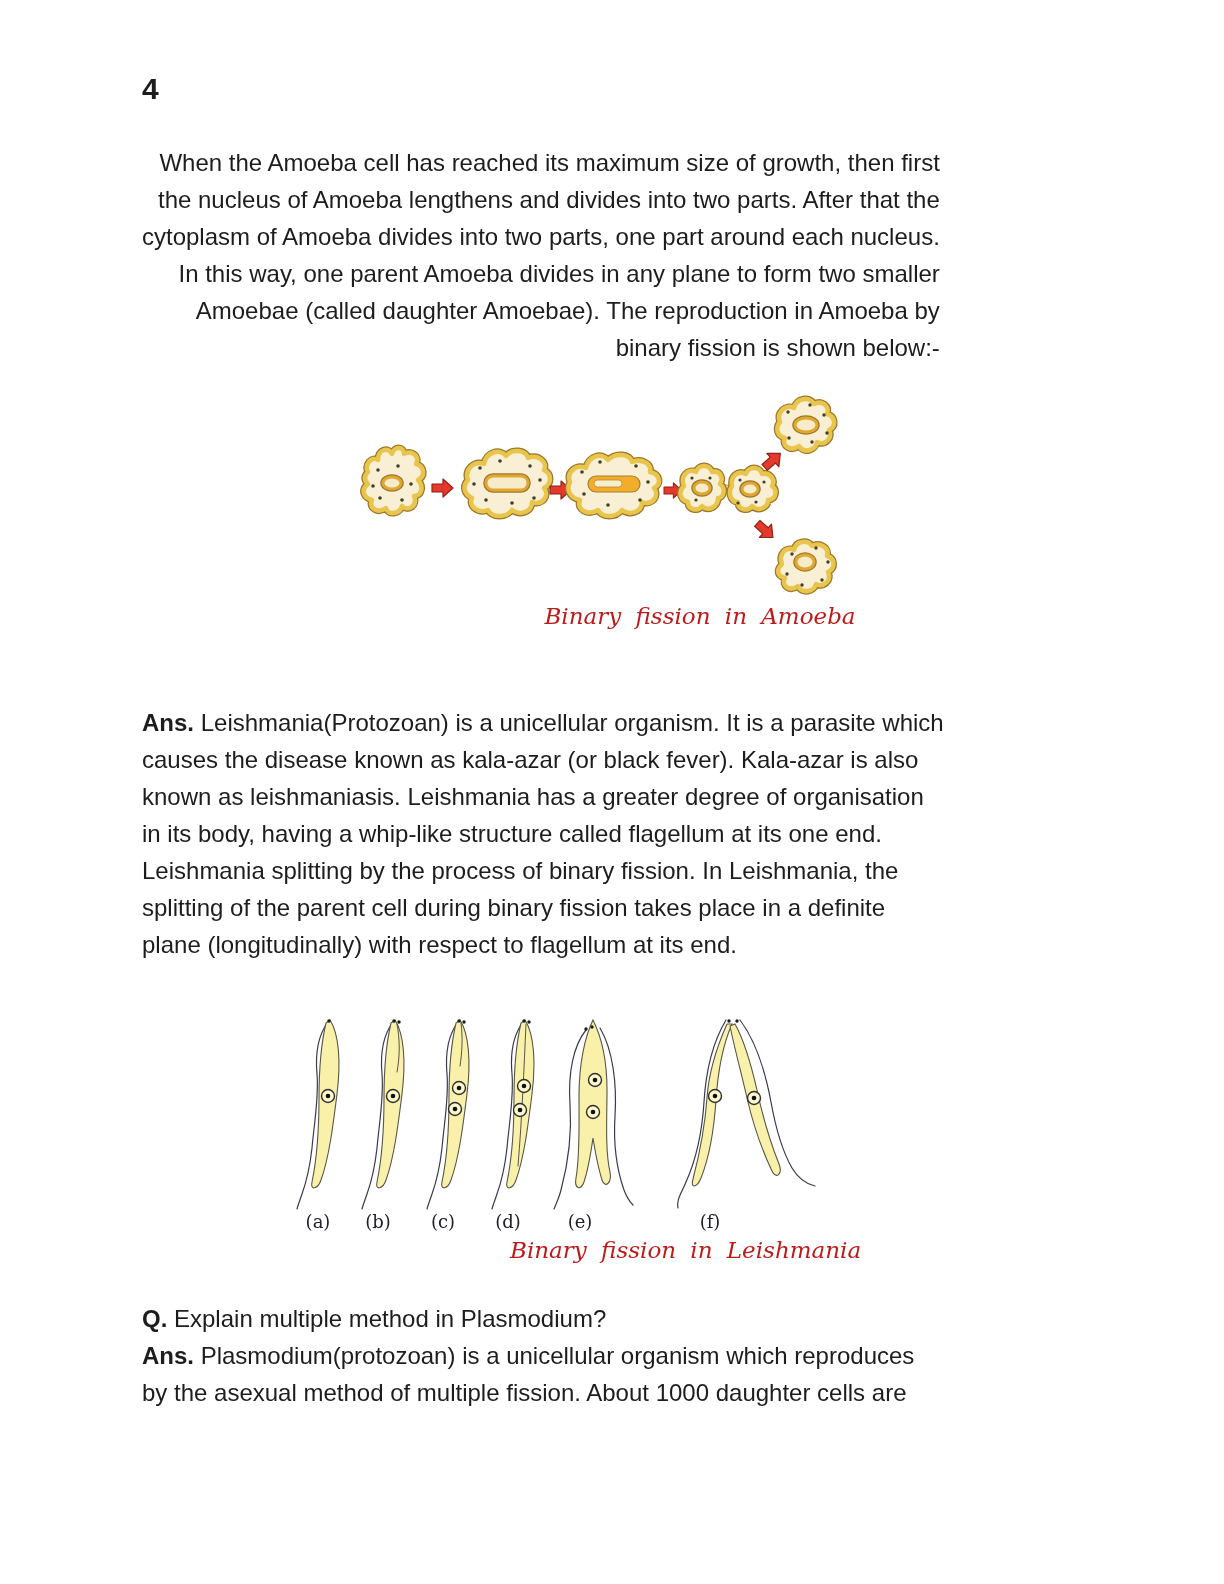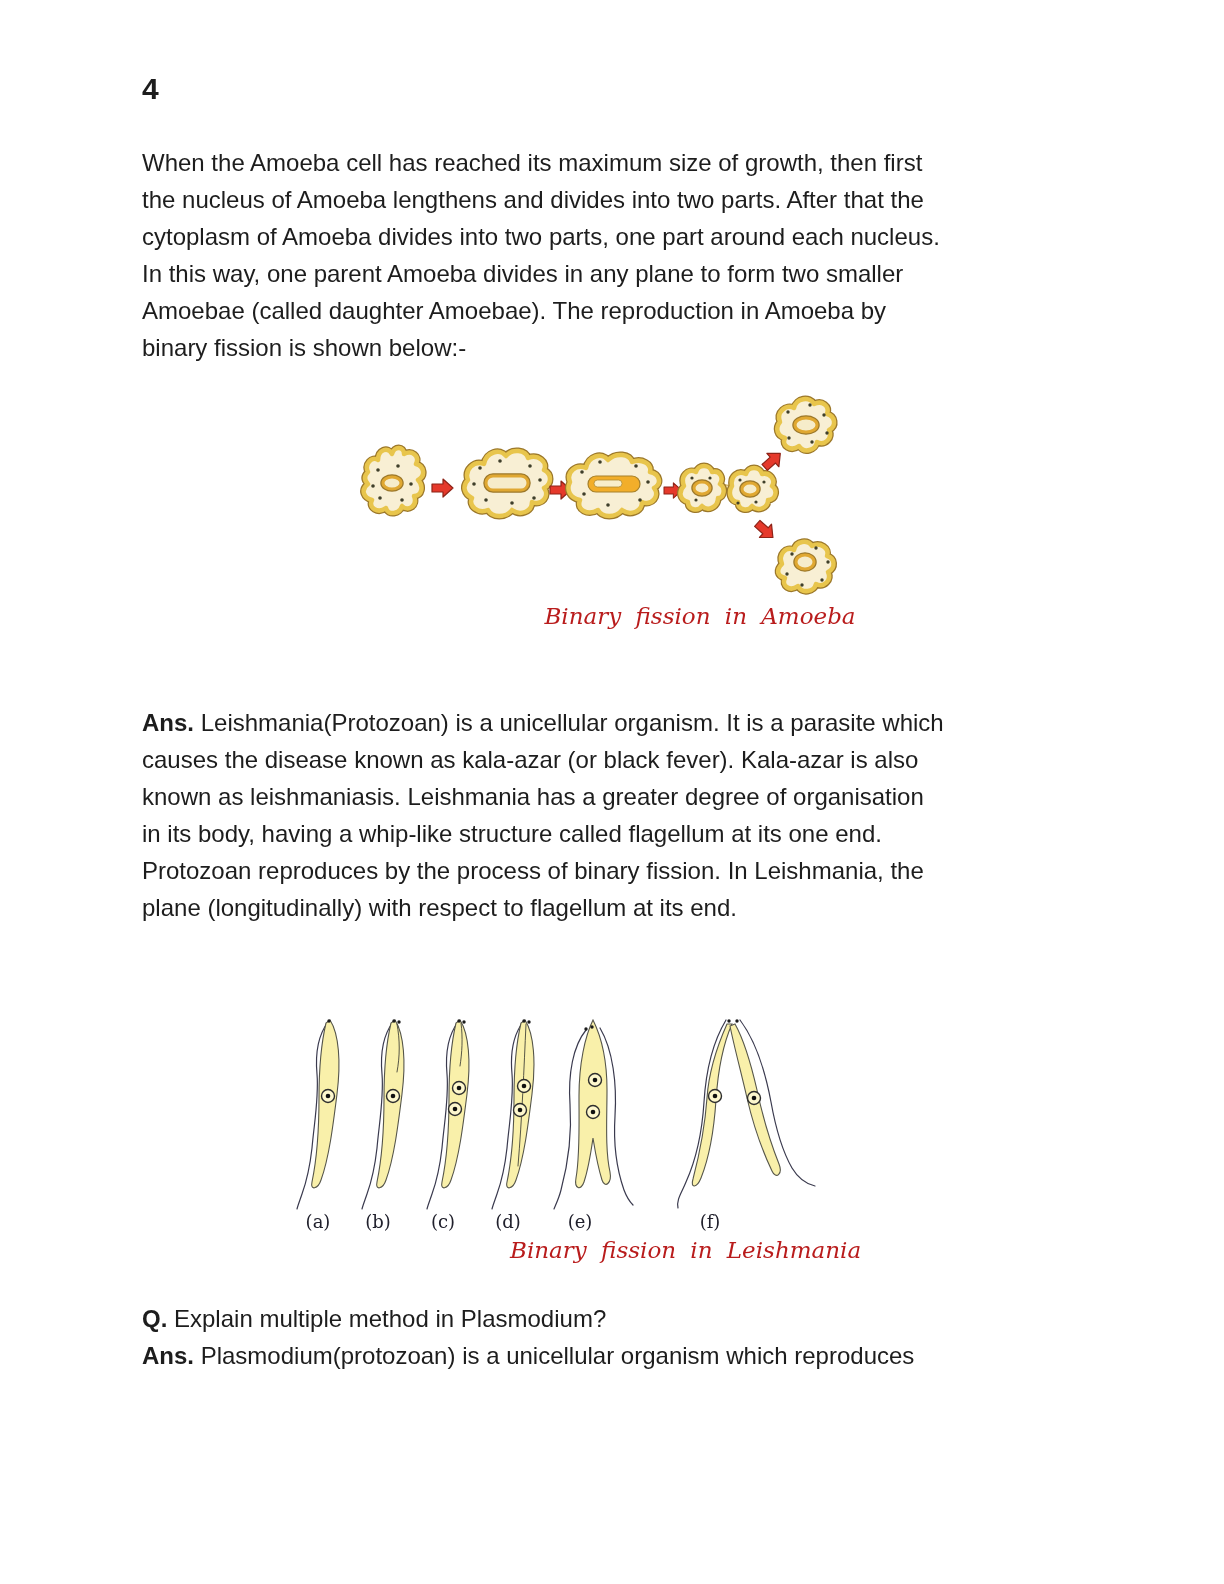--- a/index.html
+++ b/index.html
@@ -30,21 +30,21 @@
   .ldot{fill:#1c1c1c;}
   text.lbl{font-family:"DejaVu Serif",serif;font-size:18px;fill:#20202c;}
 </style>
 </head>
 <body>
 
 <div class="page">
 
   <div class="abs pagenum" style="left:142px;top:72px;">4</div>
 
-  <div class="abs" style="left:142px;top:144px;">
+  <div class="abs" style="left:142px;top:144px;text-align:right;">
     <div class="txt">When the Amoeba cell has reached its maximum size of growth, then first</div>
     <div class="txt">the nucleus of Amoeba lengthens and divides into two parts. After that the</div>
     <div class="txt">cytoplasm of Amoeba divides into two parts, one part around each nucleus.</div>
     <div class="txt">In this way, one parent Amoeba divides in any plane to form two smaller</div>
     <div class="txt">Amoebae (called daughter Amoebae). The reproduction in Amoeba by</div>
     <div class="txt">binary fission is shown below:-</div>
   </div>
 
   <div class="abs" style="left:340px;top:388px;width:510px;height:215px;">
     <svg width="510" height="215" viewBox="0 0 510 215">
@@ -157,21 +157,22 @@
     </svg>
   </div>
 
   <div class="abs caption" style="left:540px;top:603px;width:320px;">Binary fission in Amoeba</div>
 
   <div class="abs" style="left:142px;top:704px;">
     <div class="txt"><b>Ans.</b><span> Leishmania(Protozoan) is a unicellular organism. It is a parasite which</span></div>
     <div class="txt">causes the disease known as kala-azar (or black fever). Kala-azar is also</div>
     <div class="txt">known as leishmaniasis. Leishmania has a greater degree of organisation</div>
     <div class="txt">in its body, having a whip-like structure called flagellum at its one end.</div>
-    <div class="txt">Protozoan reproduces by the process of binary fission. In Leishmania, the</div>
+    <div class="txt">Leishmania splitting by the process of binary fission. In Leishmania, the</div>
+    <div class="txt">splitting of the parent cell during binary fission takes place in a definite</div>
     <div class="txt">plane (longitudinally) with respect to flagellum at its end.</div>
   </div>
 
   <div class="abs" style="left:285px;top:1008px;width:600px;height:235px;">
     <svg width="600" height="235" viewBox="0 0 600 235">
       <defs>
         <path id="lbody" d="M45,12 C54,26 56,54 52,86 C48,118 44,150 36,172 C33,181 25,183 27,174 C32,150 34,120 34,90 C34,60 37,32 41,15 Z"></path>
         <path id="lflag" d="M43,14 C34,26 30,44 32,66 C34,90 29,116 27,140 C25,158 22,172 17,186 C15,192 13,197 12,201"></path>
       </defs>
 
@@ -249,15 +250,16 @@
       <text class="lbl" x="295" y="220" text-anchor="middle">(e)</text>
       <text class="lbl" x="425" y="220" text-anchor="middle">(f)</text>
     </svg>
   </div>
 
   <div class="abs caption" style="left:510px;top:1237px;width:320px;">Binary fission in Leishmania</div>
 
   <div class="abs" style="left:142px;top:1300px;">
     <div class="txt"><b>Q.</b><span> Explain multiple method in Plasmodium?</span></div>
     <div class="txt"><b>Ans.</b><span> Plasmodium(protozoan) is a unicellular organism which reproduces</span></div>
+    <div class="txt">by the asexual method of multiple fission. About 1000 daughter cells are</div>
   </div>
 
 </div>
 
 </body></html>

